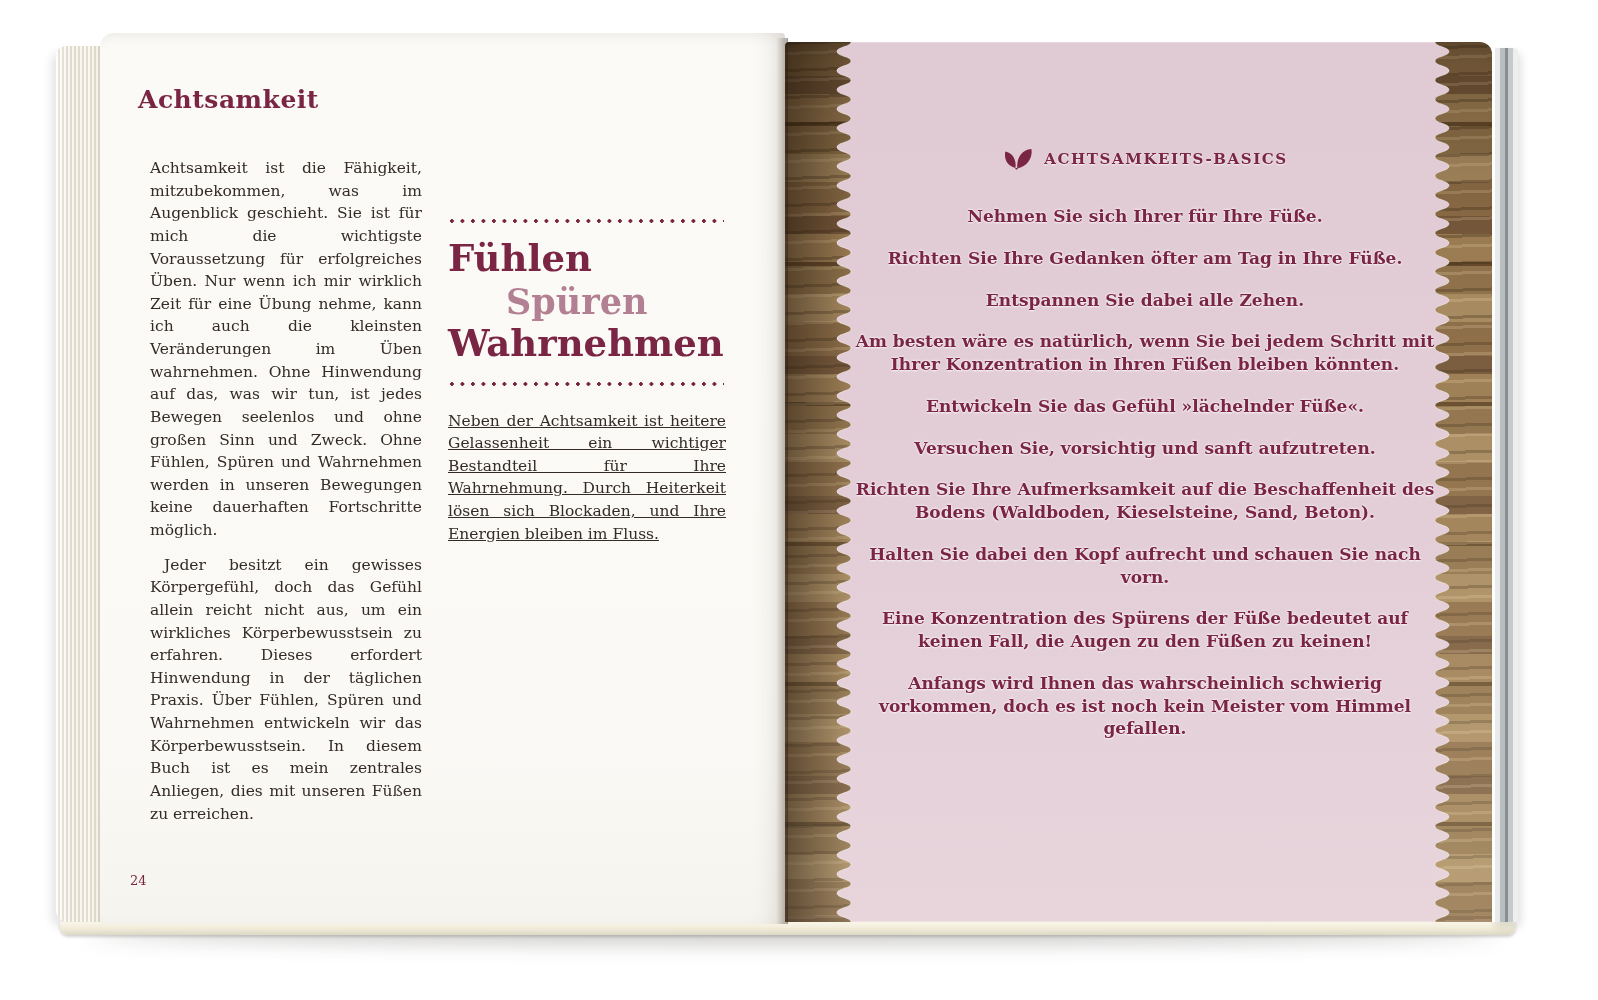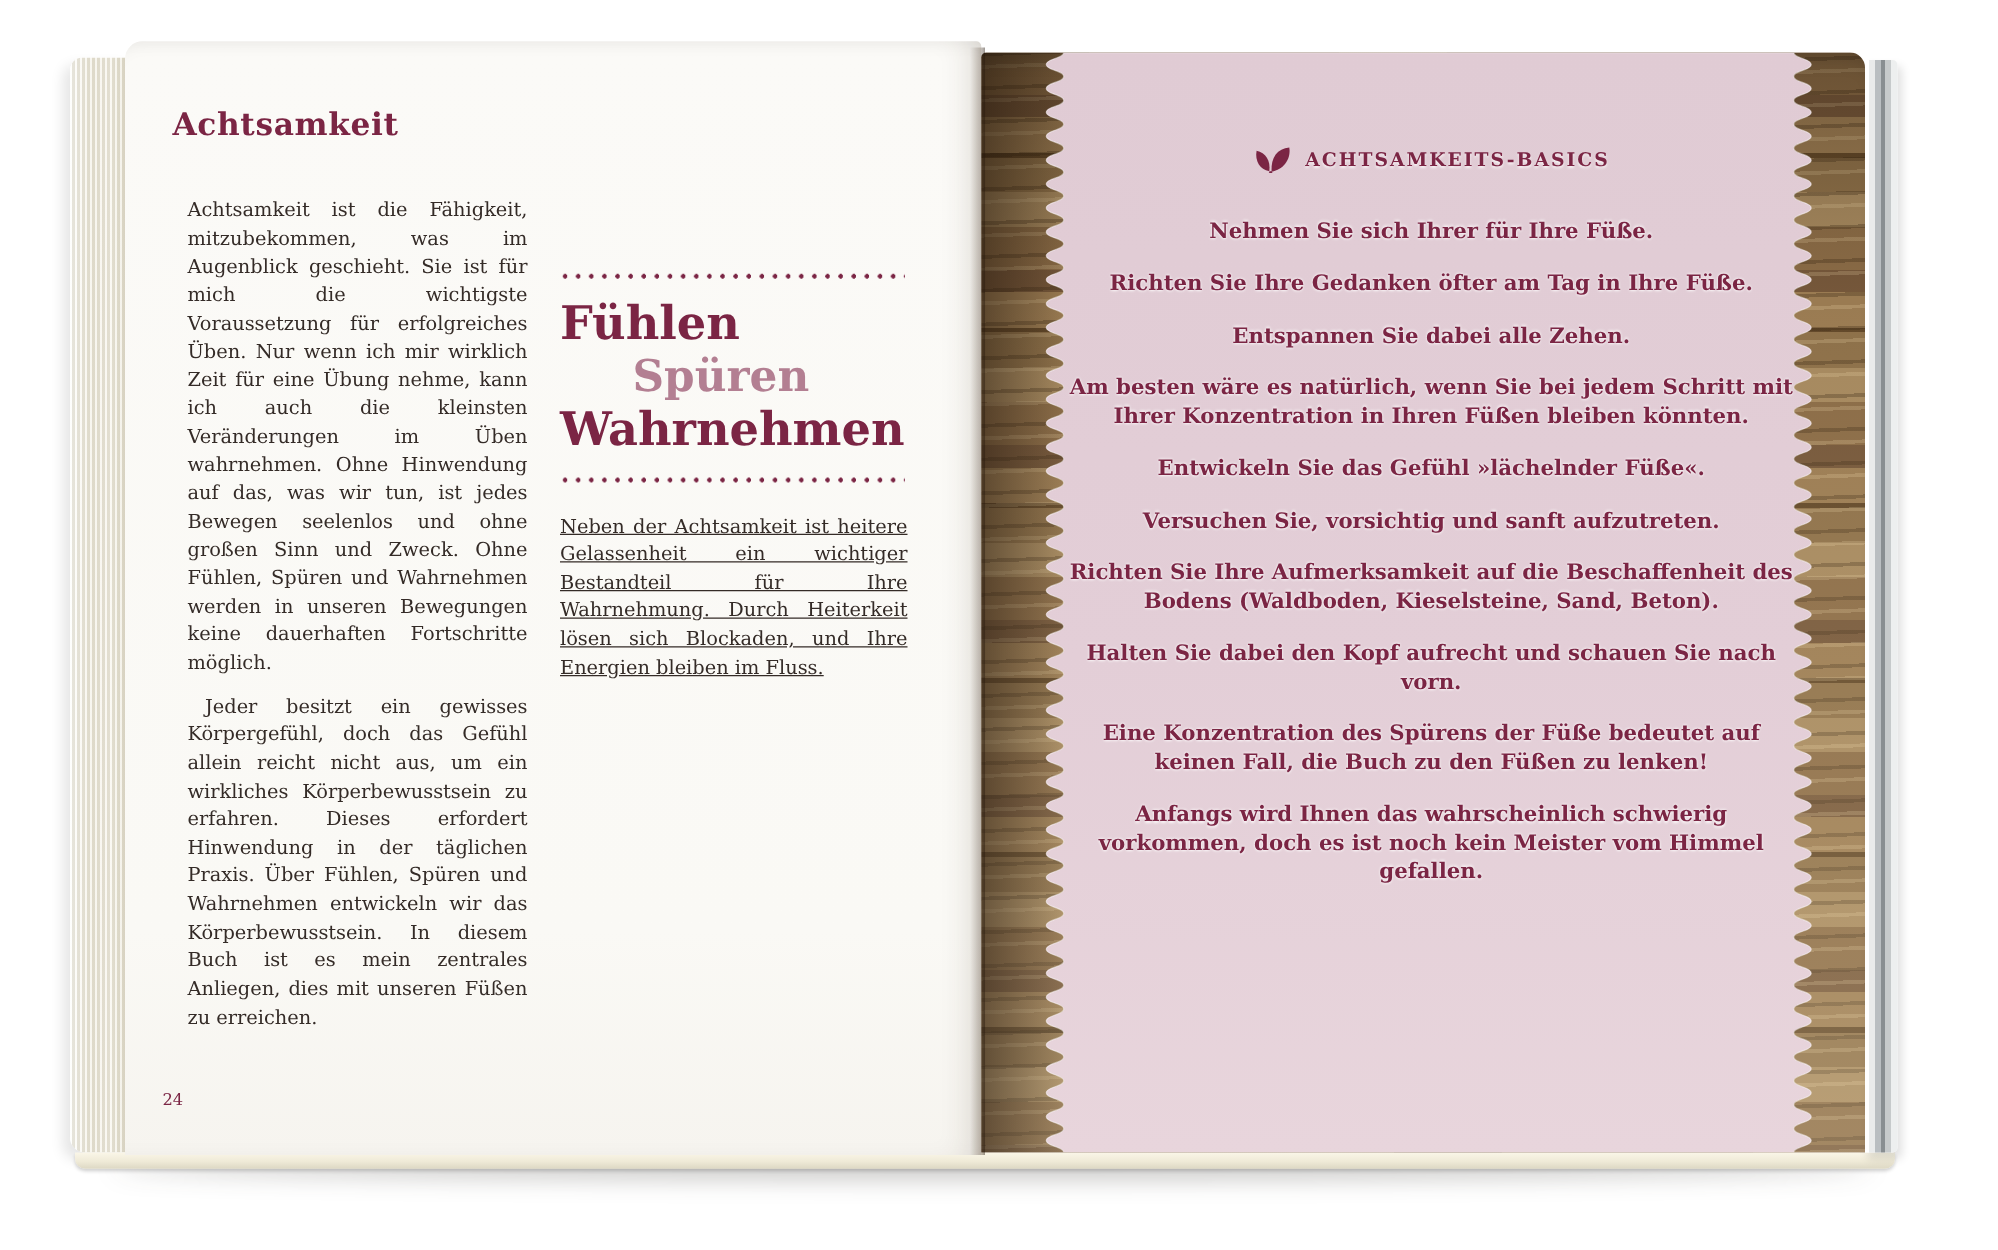--- a/index.html
+++ b/index.html
@@ -96,21 +96,21 @@
       repeating-linear-gradient(180deg,
         #8a6b46 0 34px, #75573a 34px 52px, #9a7b52 52px 80px,
         #624829 80px 84px, #8d7049 84px 112px, #a5885e 112px 140px),
       #87684a;
     box-shadow:inset 0 16px 16px -12px rgba(0,0,0,.18);
   }
   .panel-svg{position:absolute;left:48px;top:0;width:620px;height:880px;}
   .panel-content{
     position:absolute;left:68px;top:0;width:584px;height:880px;
     display:flex;flex-direction:column;align-items:center;
-    padding-top:73px;box-sizing:border-box;
+    padding-top:104px;box-sizing:border-box;
   }
   .panel-header{
     display:flex;align-items:center;gap:10px;
     color:#7b2544;font-weight:bold;font-size:15px;letter-spacing:1.6px;
     text-shadow:0 1px 2px rgba(255,255,255,.8);
     margin-bottom:34px;
   }
   .leaf-icon{width:32px;height:25px;display:block;}
   .tips{
     display:flex;flex-direction:column;gap:19px;align-items:center;width:100%;
@@ -178,20 +178,20 @@
       <div class="tips">
 
       <p class="tip">Nehmen Sie sich Ihrer für Ihre Füße.</p>
           <p class="tip">Richten Sie Ihre Gedanken öfter am Tag in Ihre Füße.</p>
           <p class="tip">Entspannen Sie dabei alle Zehen.</p>
           <p class="tip">Am besten wäre es natürlich, wenn Sie bei jedem Schritt mit Ihrer Konzentration in Ihren Füßen bleiben könnten.</p>
           <p class="tip">Entwickeln Sie das Gefühl »lächelnder Füße«.</p>
           <p class="tip">Versuchen Sie, vorsichtig und sanft aufzutreten.</p>
           <p class="tip">Richten Sie Ihre Aufmerksamkeit auf die Beschaffenheit des Bodens (Waldboden, Kieselsteine, Sand, Beton).</p>
           <p class="tip">Halten Sie dabei den Kopf aufrecht und schauen Sie nach vorn.</p>
-          <p class="tip">Eine Konzentration des Spürens der Füße bedeutet auf keinen Fall, die Buch zu den Füßen zu lenken!</p>
+          <p class="tip">Eine Konzentration des Spürens der Füße bedeutet auf keinen Fall, die Augen zu den Füßen zu keinen!</p>
           <p class="tip">Anfangs wird Ihnen das wahrscheinlich schwierig vorkommen, doch es ist noch kein Meister vom Himmel gefallen.</p>
         </div>
     </div>
   </div>
 
   <div class="gutter-seam"></div>
 </div>
 
 </body></html>

